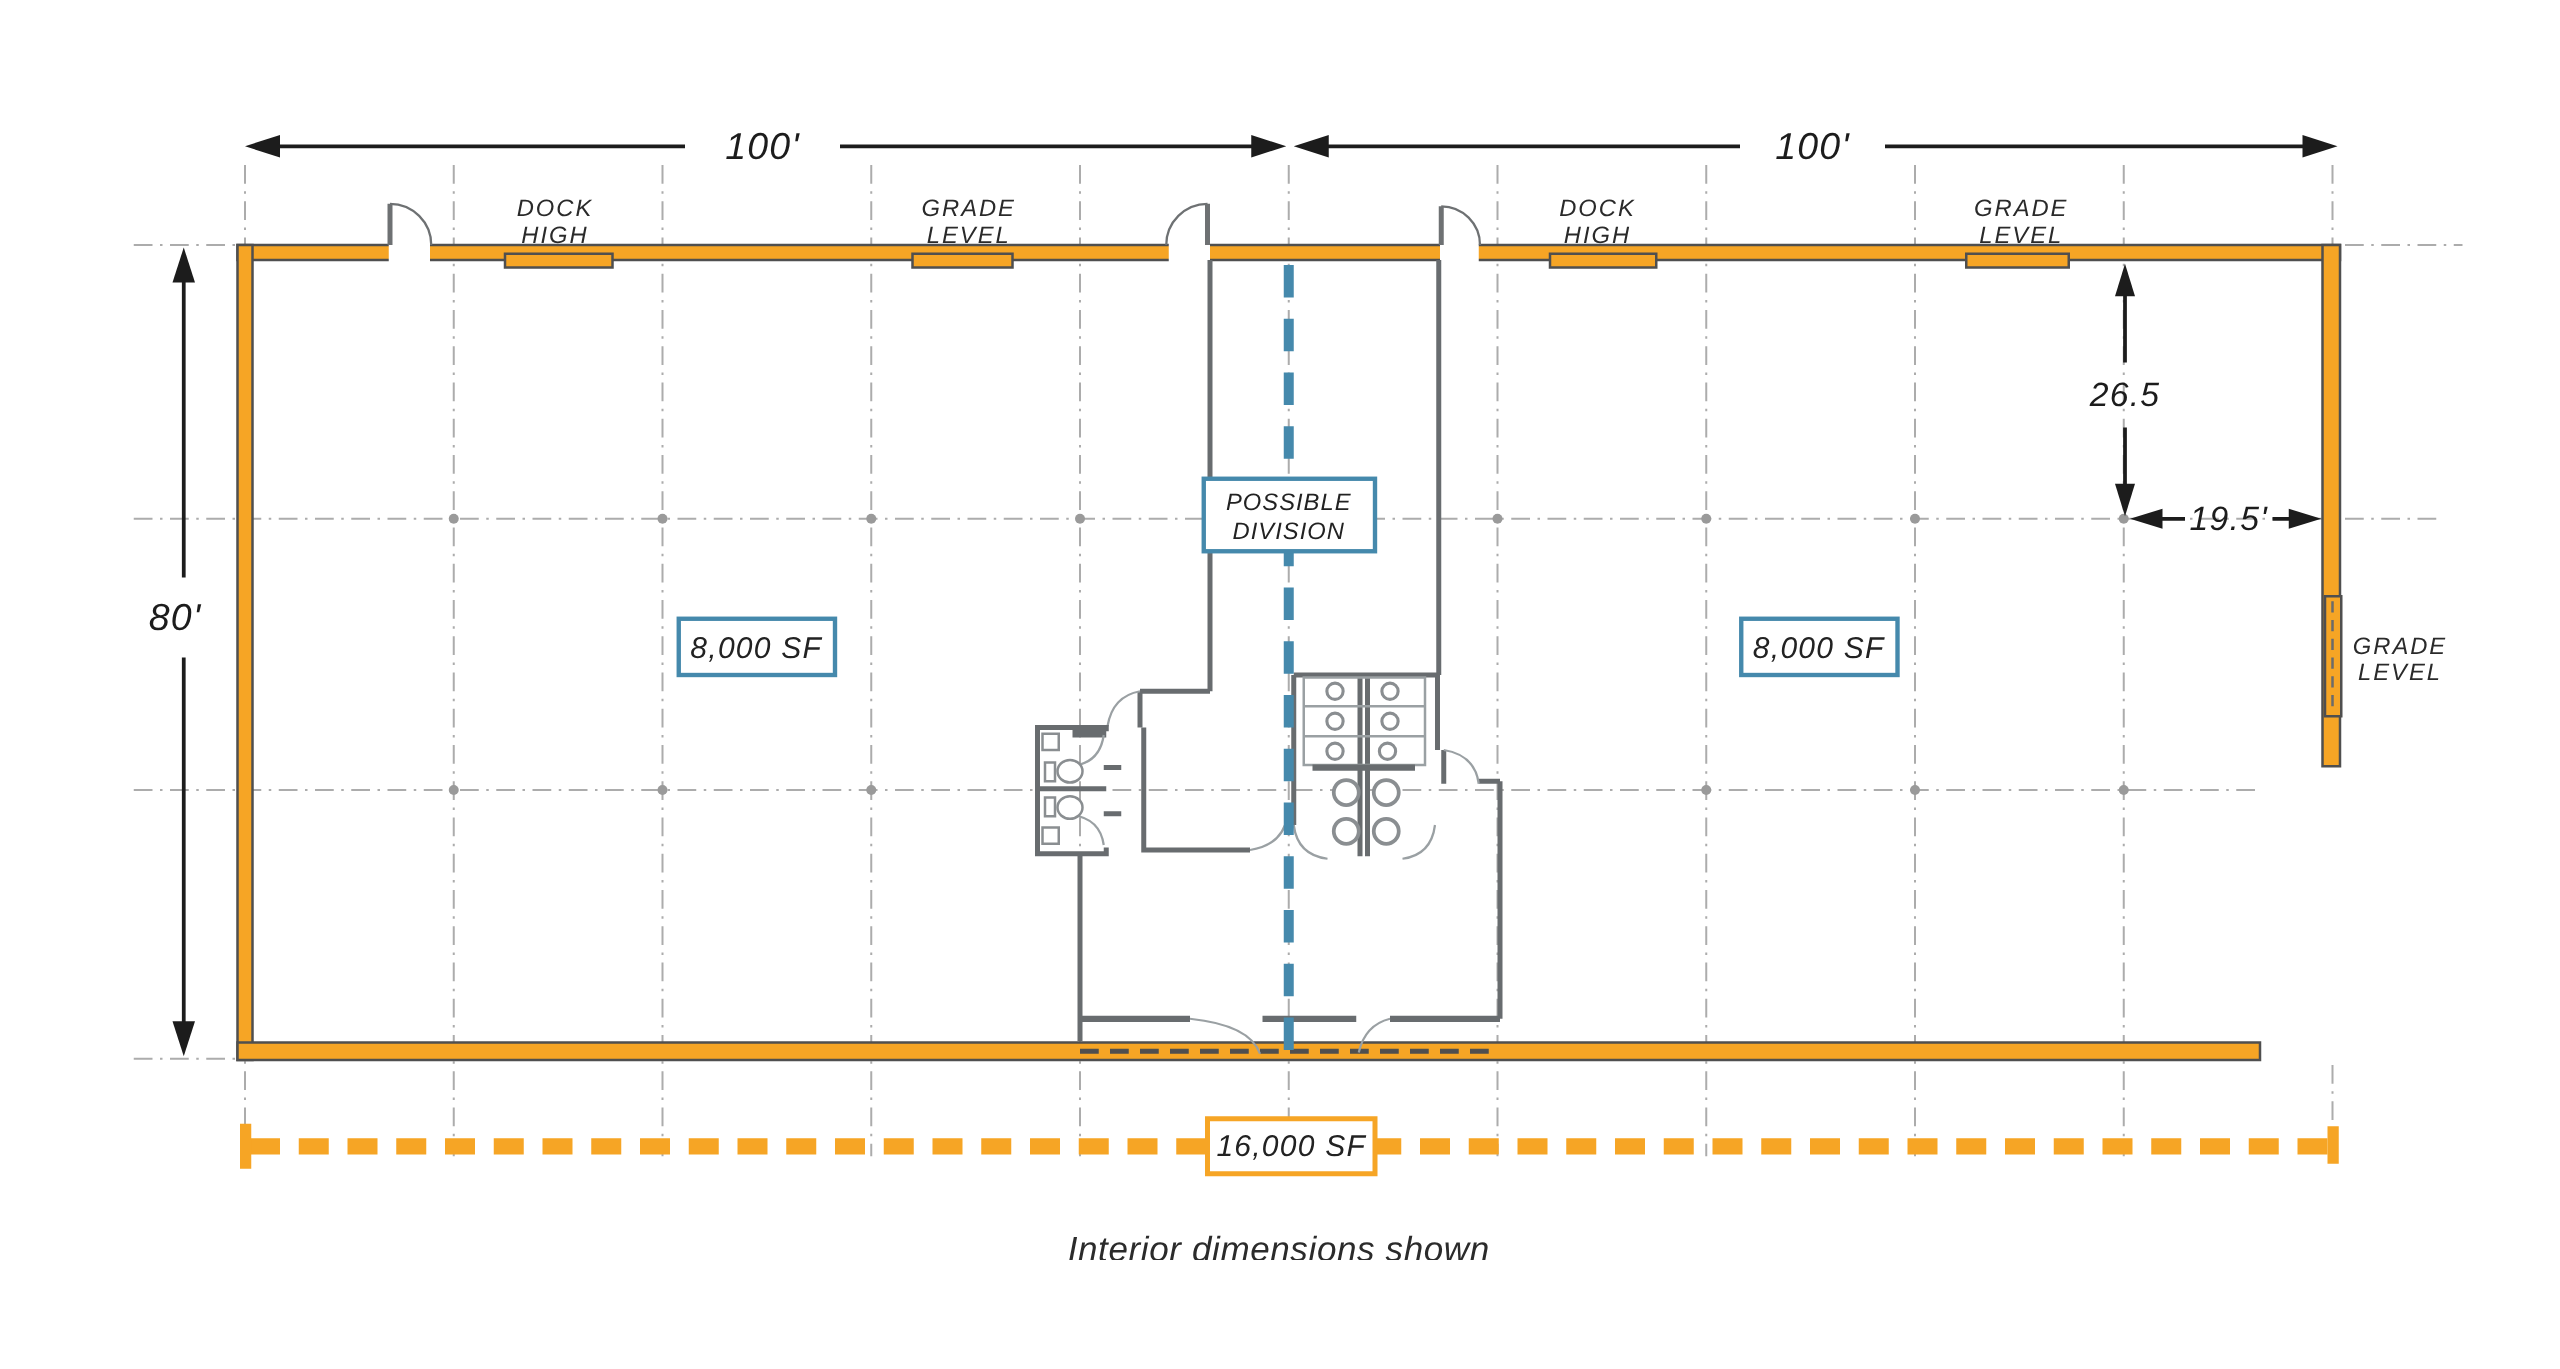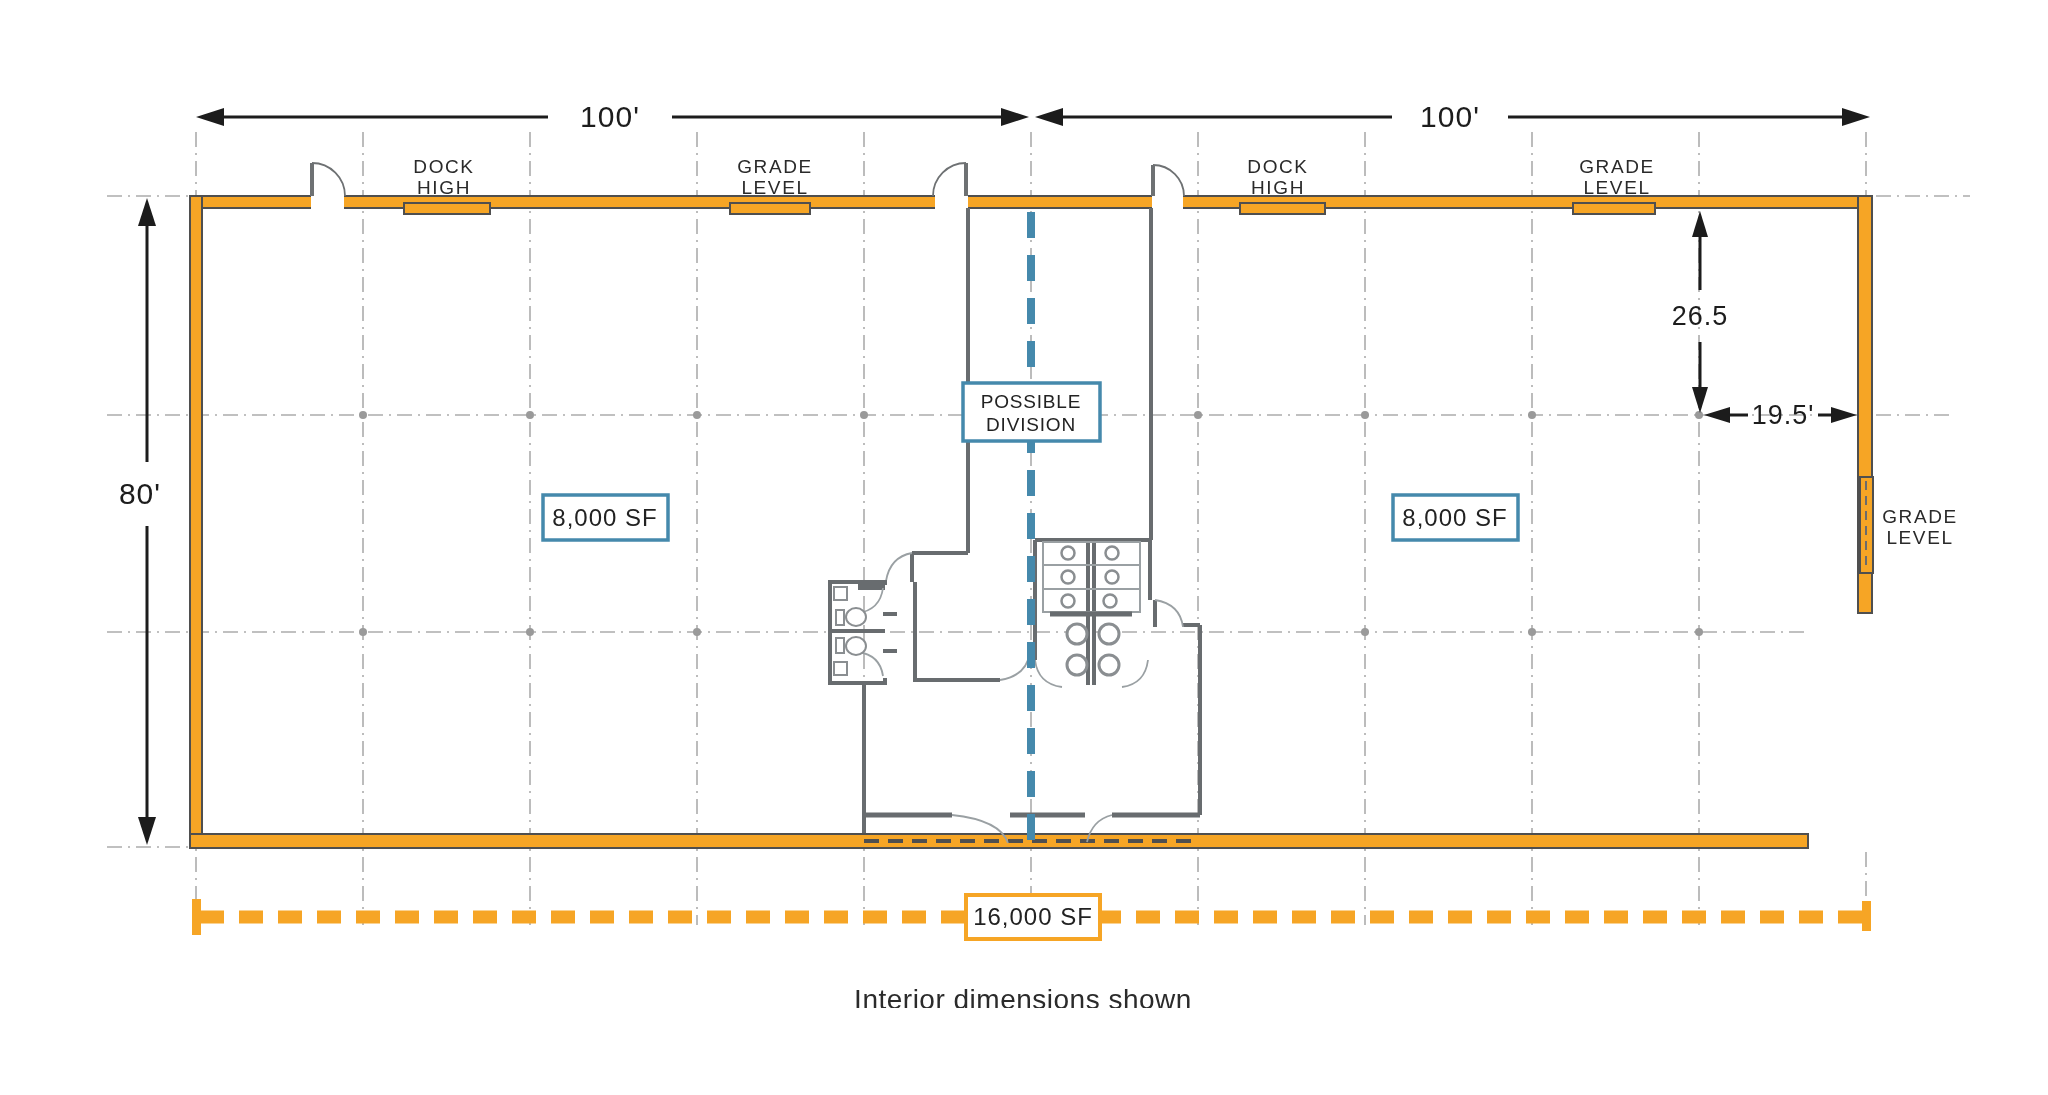--- a/index.html
+++ b/index.html
@@ -1,17 +1,17 @@
 <!DOCTYPE html>
 <html><head>
 <meta charset="utf-8">
 <style>
   html,body{margin:0;padding:0;background:#ffffff;}
   .page{position:relative;width:2048px;height:1008px;background:#ffffff;overflow:hidden;
-        font-family:"Liberation Sans", sans-serif;}
+        font-family:"Liberation Sans", sans-serif;font-style:italic;}
   svg{position:absolute;left:0;top:0;}
   text{font-family:"Liberation Sans", sans-serif;fill:#2a2a2a;}
   .dimtxt{font-size:30px;fill:#1c1c1c;letter-spacing:1px;}
   .dimtxt-s{font-size:27px;fill:#1c1c1c;letter-spacing:1px;}
   .toplbl{font-size:19px;letter-spacing:1.6px;fill:#2a2a2a;}
   .boxtxt{font-size:24px;letter-spacing:1px;fill:#222;}
   .divtxt{font-size:19px;letter-spacing:0.8px;fill:#222;}
   .caption{font-size:28px;letter-spacing:0.5px;fill:#2b2b2b;}
 </style>
 </head>

